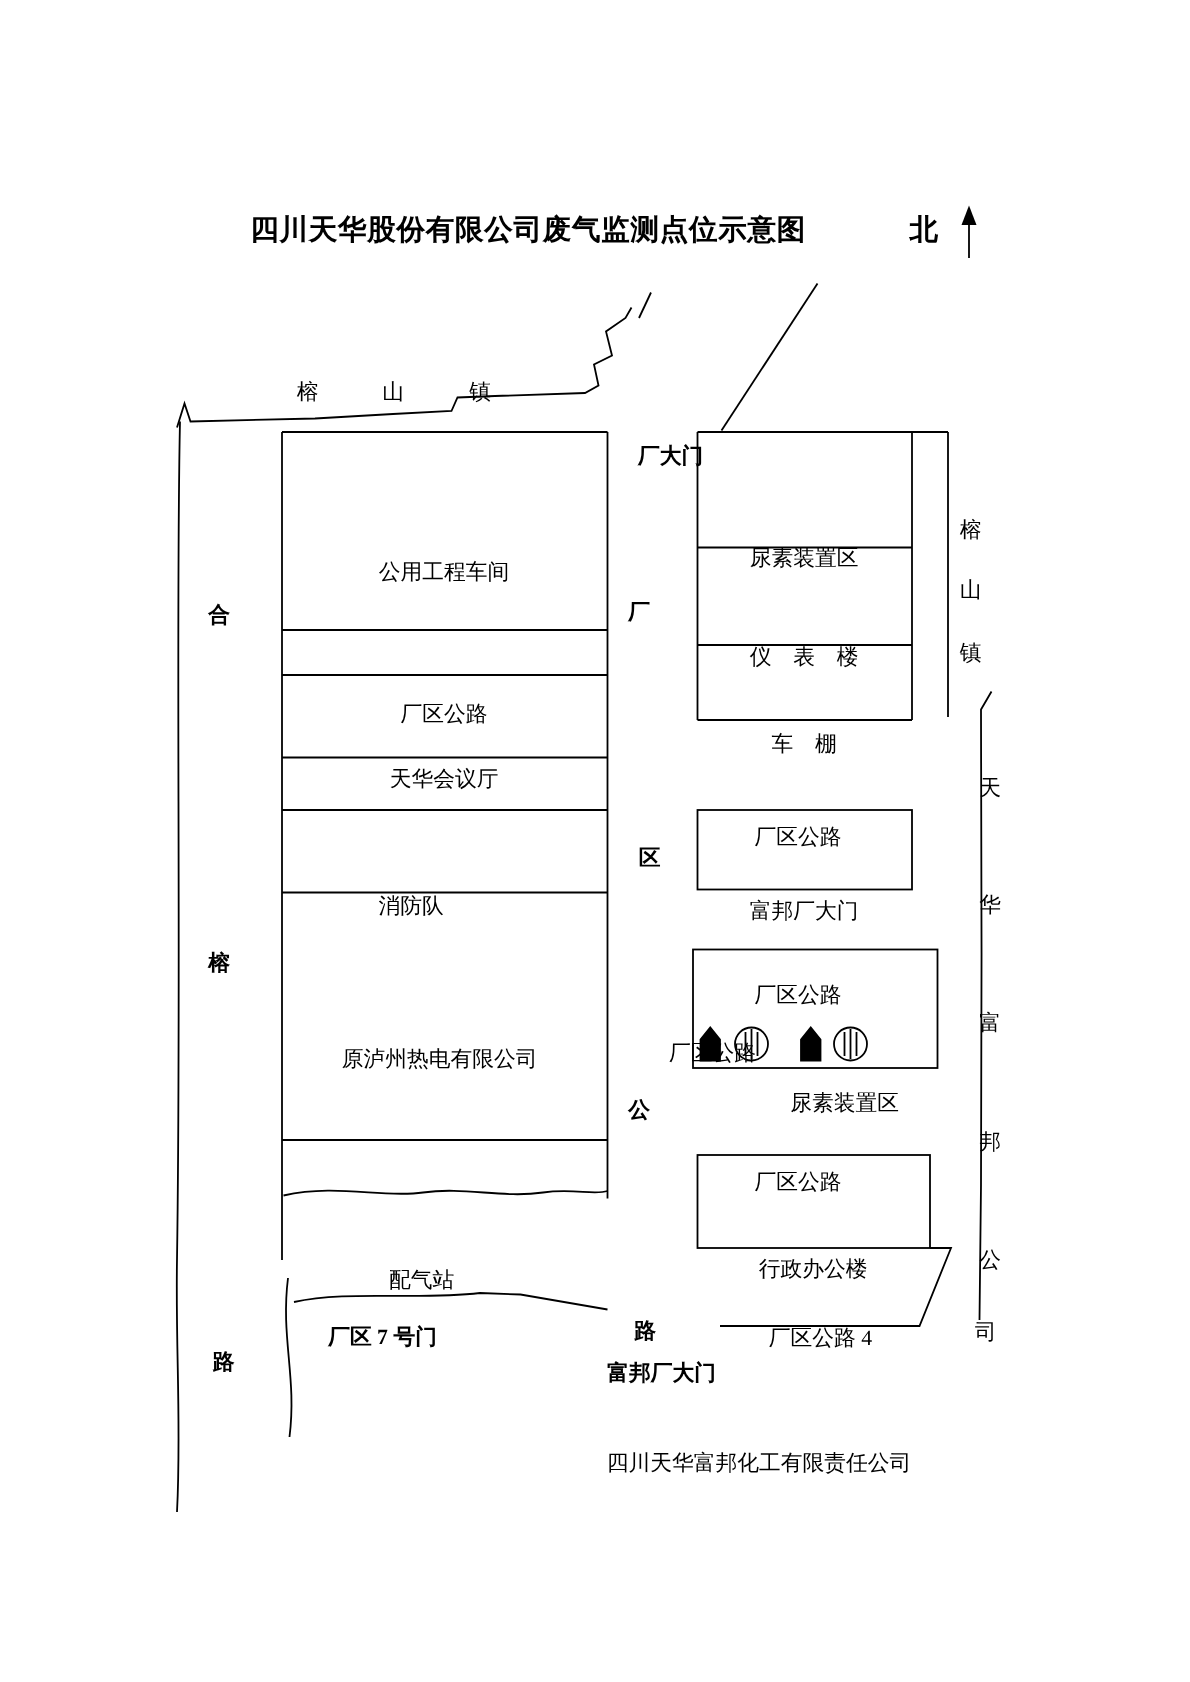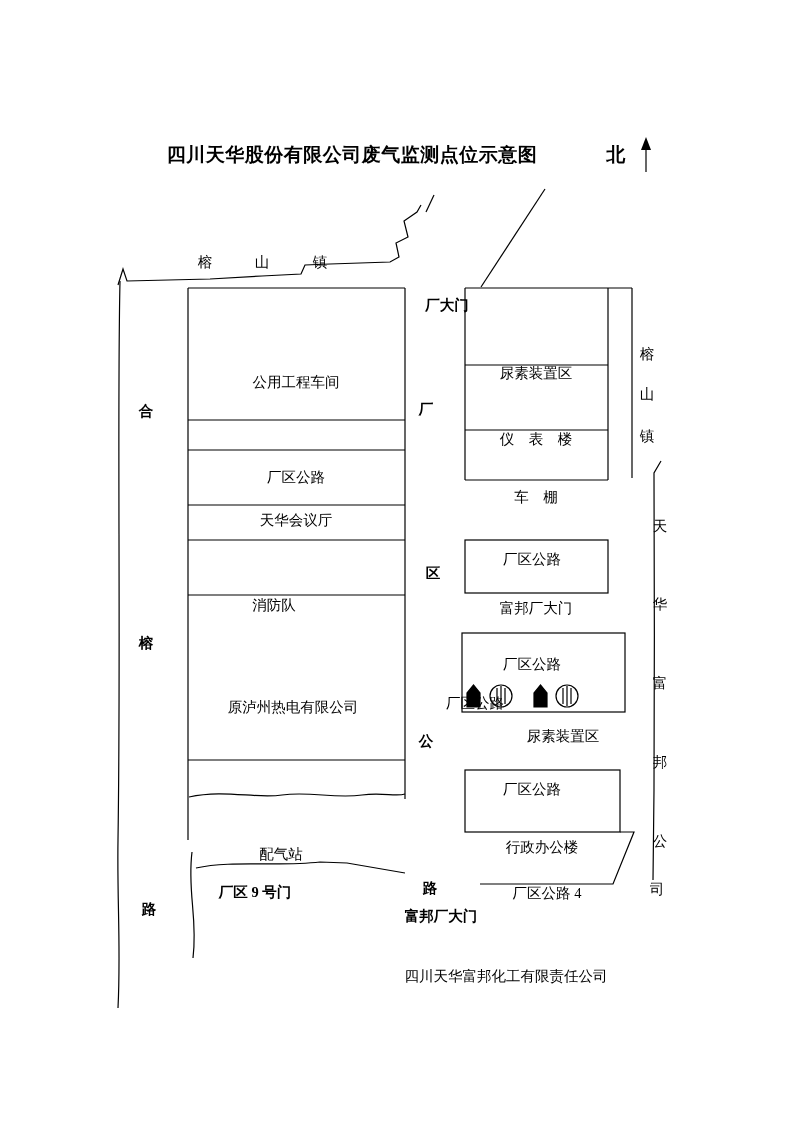--- a/index.html
+++ b/index.html
@@ -95,21 +95,21 @@
   </svg>
 
   <div class="lbl big bold" style="left:352px;top:112px">四川天华股份有限公司废气监测点位示意图</div>
   <div class="lbl big bold" style="left:616px;top:112px">北</div>
 
   <div class="lbl" style="left:205px;top:220px">榕</div>
   <div class="lbl" style="left:262px;top:220px">山</div>
   <div class="lbl" style="left:320px;top:220px">镇</div>
 
   <div class="lbl bold" style="left:447px;top:263px">厂大门</div>
-  <div class="lbl bold" style="left:255px;top:850px">厂区 9 号门</div>
+  <div class="lbl bold" style="left:255px;top:850px">厂区 7 号门</div>
   <div class="lbl bold" style="left:441px;top:874px">富邦厂大门</div>
 
   <div class="lbl bold" style="left:146px;top:369px">合</div>
   <div class="lbl bold" style="left:146px;top:601px">榕</div>
   <div class="lbl bold" style="left:149px;top:867px">路</div>
 
   <div class="lbl bold" style="left:426px;top:367px">厂</div>
   <div class="lbl bold" style="left:433px;top:531px">区</div>
   <div class="lbl bold" style="left:426px;top:699px">公</div>
   <div class="lbl bold" style="left:430px;top:846px">路</div>

